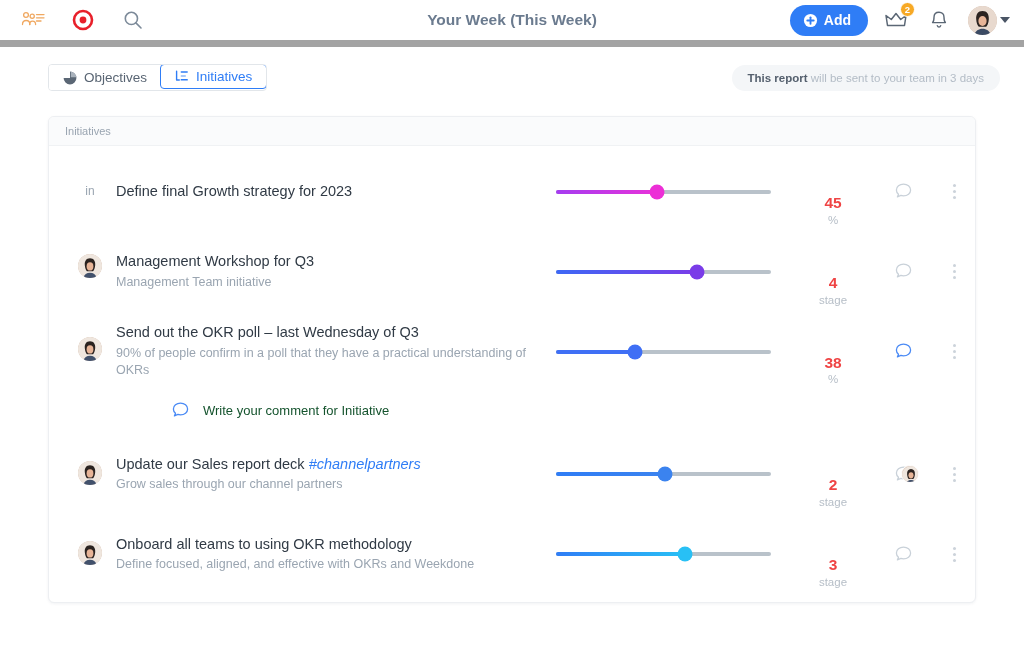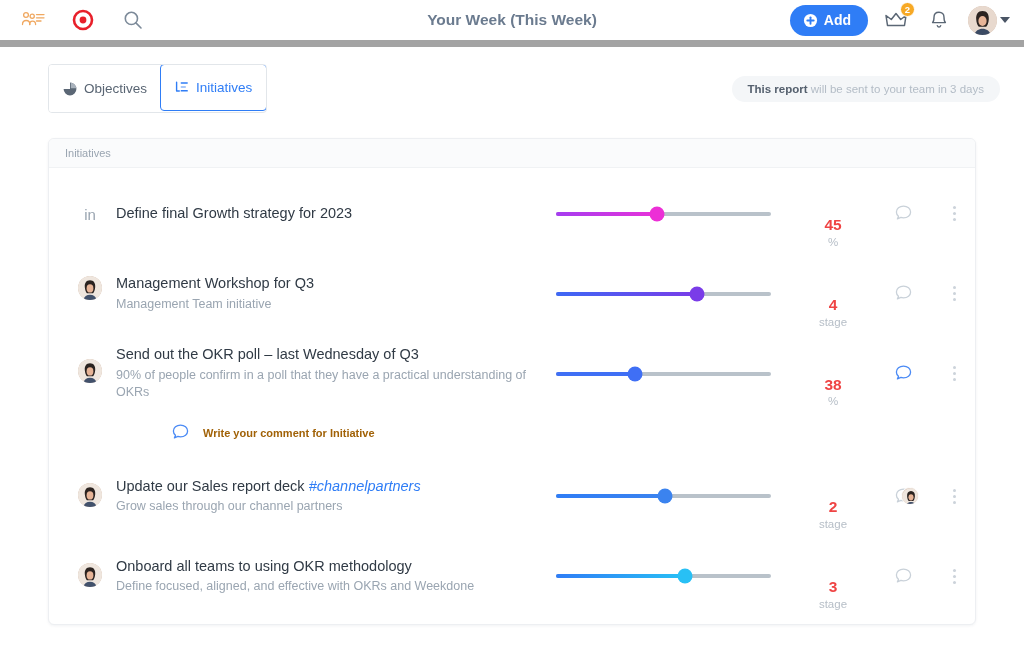--- a/index.html
+++ b/index.html
@@ -87,21 +87,21 @@
     align-items: center;
     padding: 17px 24px 0 48px;
     position: relative;
   }
   .tabs {
     display: flex;
     border: 1px solid #e2e6ea;
     border-radius: 4px;
     overflow: hidden;
     background: #fff;
-    height: 49px;
+    height: 27px;
   }
   .tab {
     display: flex;
     align-items: center;
     gap: 7px;
     padding: 0 14px;
     font-size: 13.5px;
     color: #596573;
     cursor: pointer;
     background: #fff;
@@ -160,21 +160,21 @@
   }
   .row-avatar {
     width: 26px;
     flex: 0 0 26px;
     display: flex;
     justify-content: center;
     align-items: center;
     margin-right: 13px;
     margin-top: 2px;
   }
-  .initials { font-size: 15px; color: #9aa5b1; }
+  .initials { font-size: 12px; color: #9aa5b1; }
   .row-text { flex: 1; }
   .row-title {
     font-size: 14.5px;
     color: #303a45;
     line-height: 1.35;
   }
   .row-title .hash { color: #2f7df6; font-style: italic; }
   .row-sub {
     font-size: 12.5px;
     color: #9aa5b1;
@@ -243,23 +243,23 @@
   .dots i { width: 3px; height: 3px; border-radius: 50%; background: #ccd3da; display: block; }
 
   
   .compose {
     display: flex;
     align-items: center;
     gap: 13px;
     padding: 10px 0 14px 122px;
   }
   .compose-label {
-    font-size: 11px;
-    color: #a16207;
-    font-weight: bold;
+    font-size: 13px;
+    color: #14532d;
+    font-weight: normal;
     cursor: pointer;
   }
   .add-init {
     display: flex;
     align-items: center;
     padding: 22px 0 0 78px;
   }
   .add-init-label {
     font-size: 14.5px;
     font-weight: bold;

